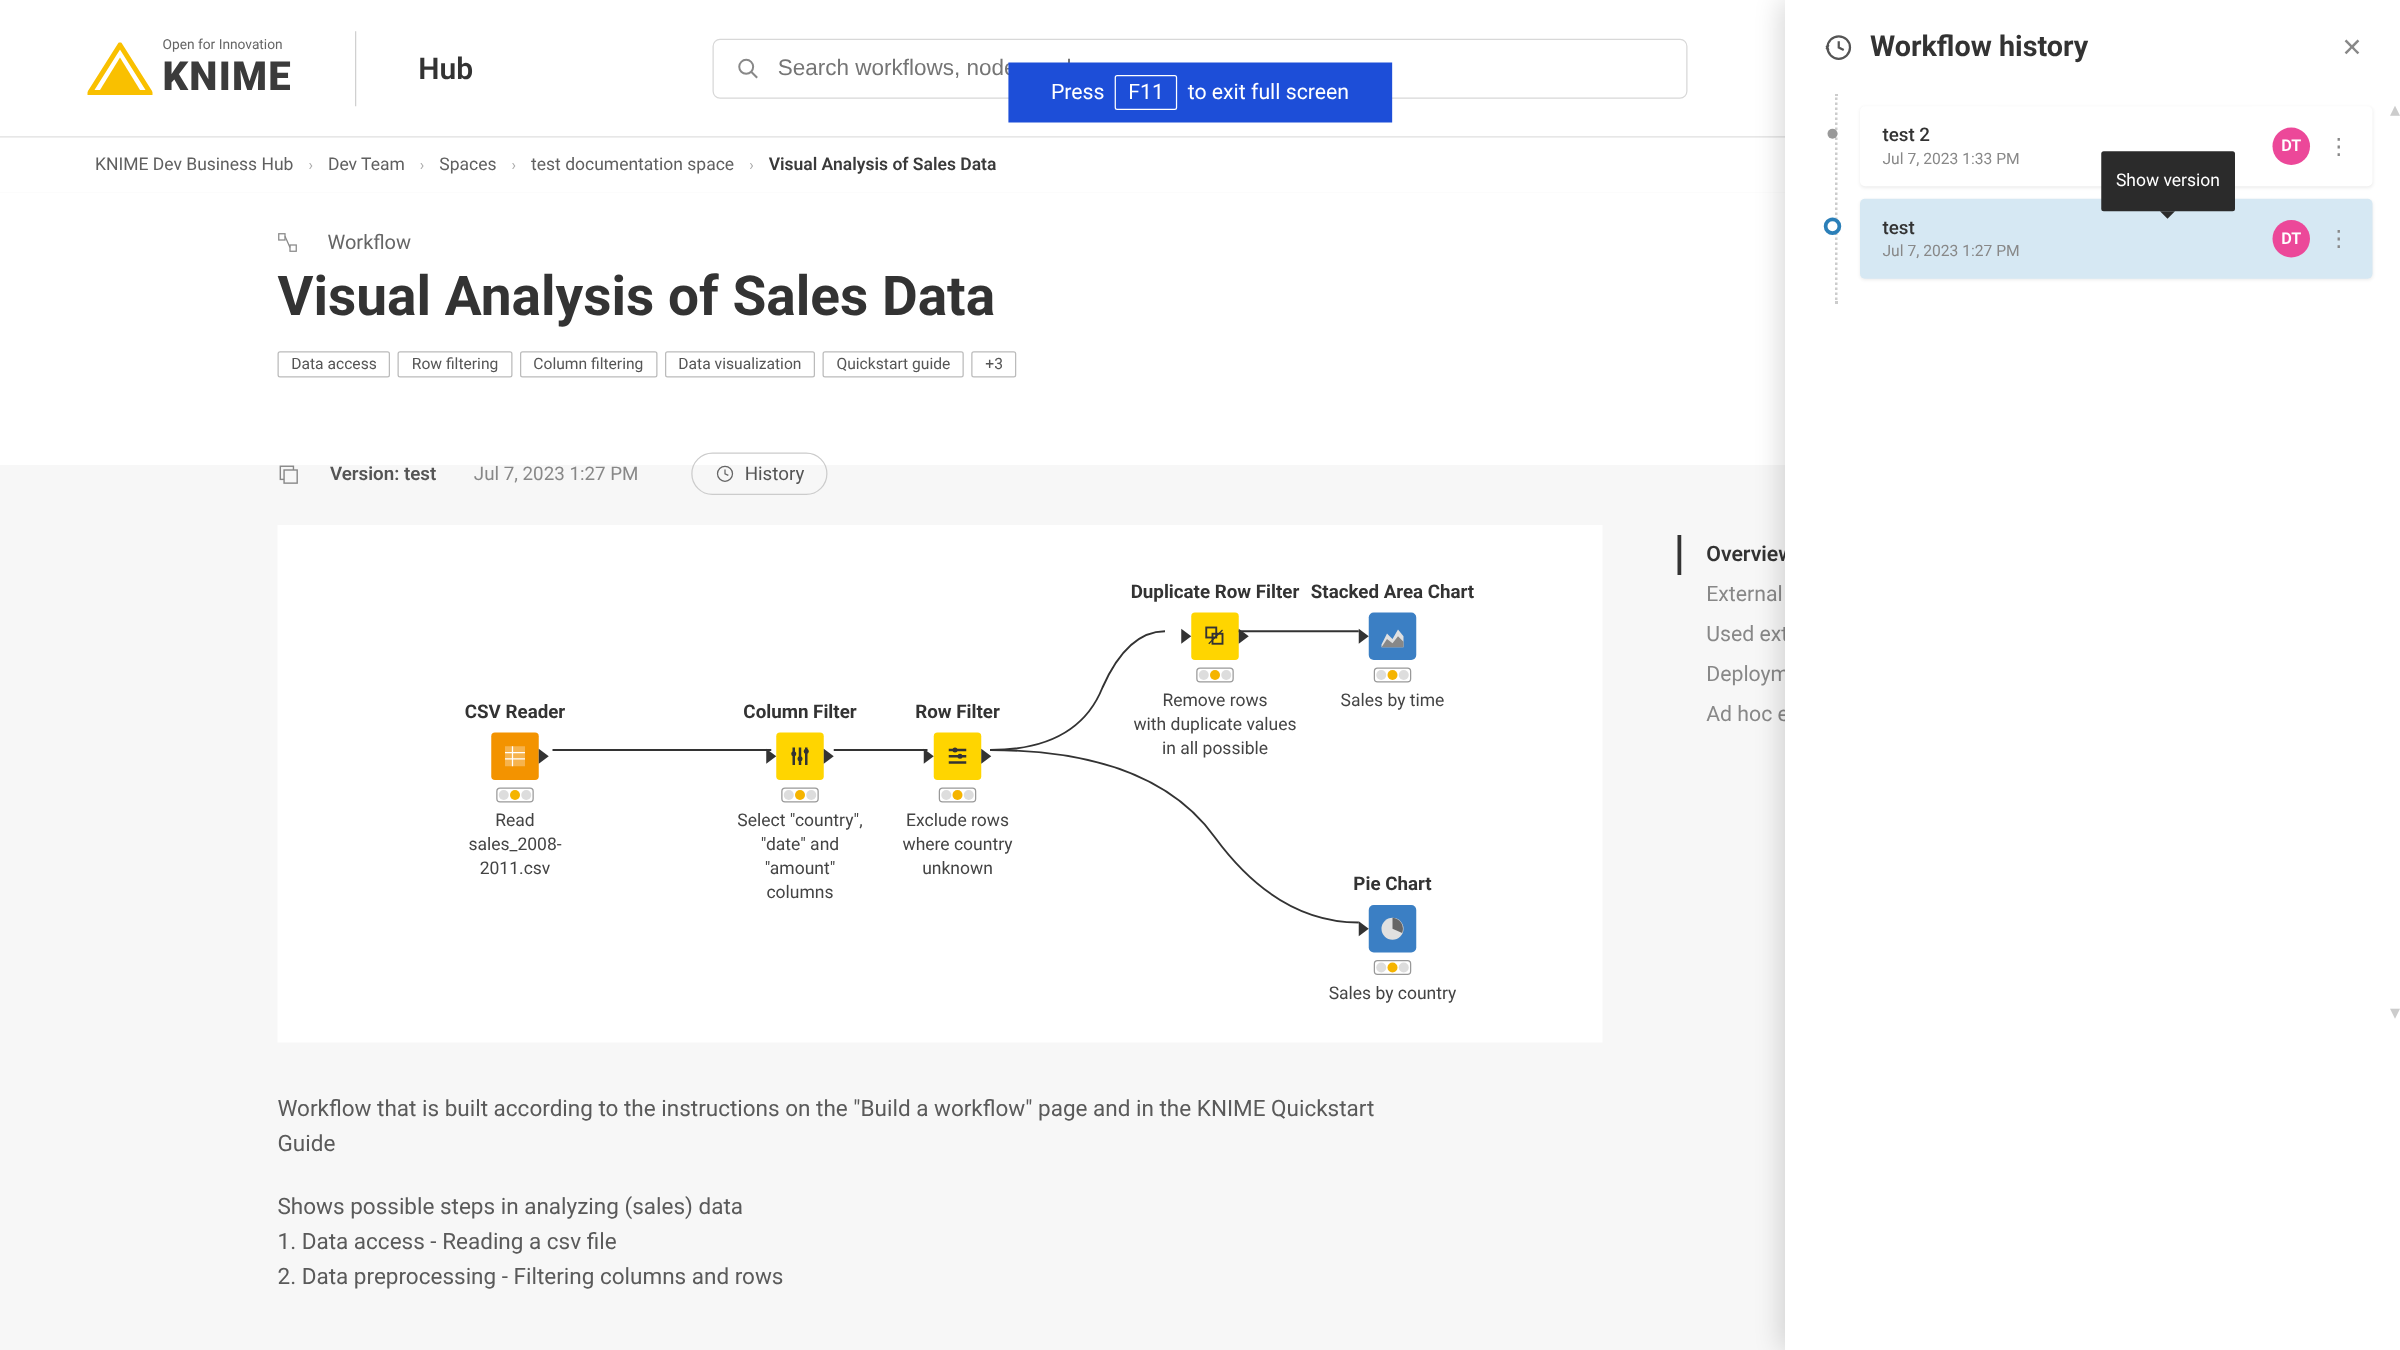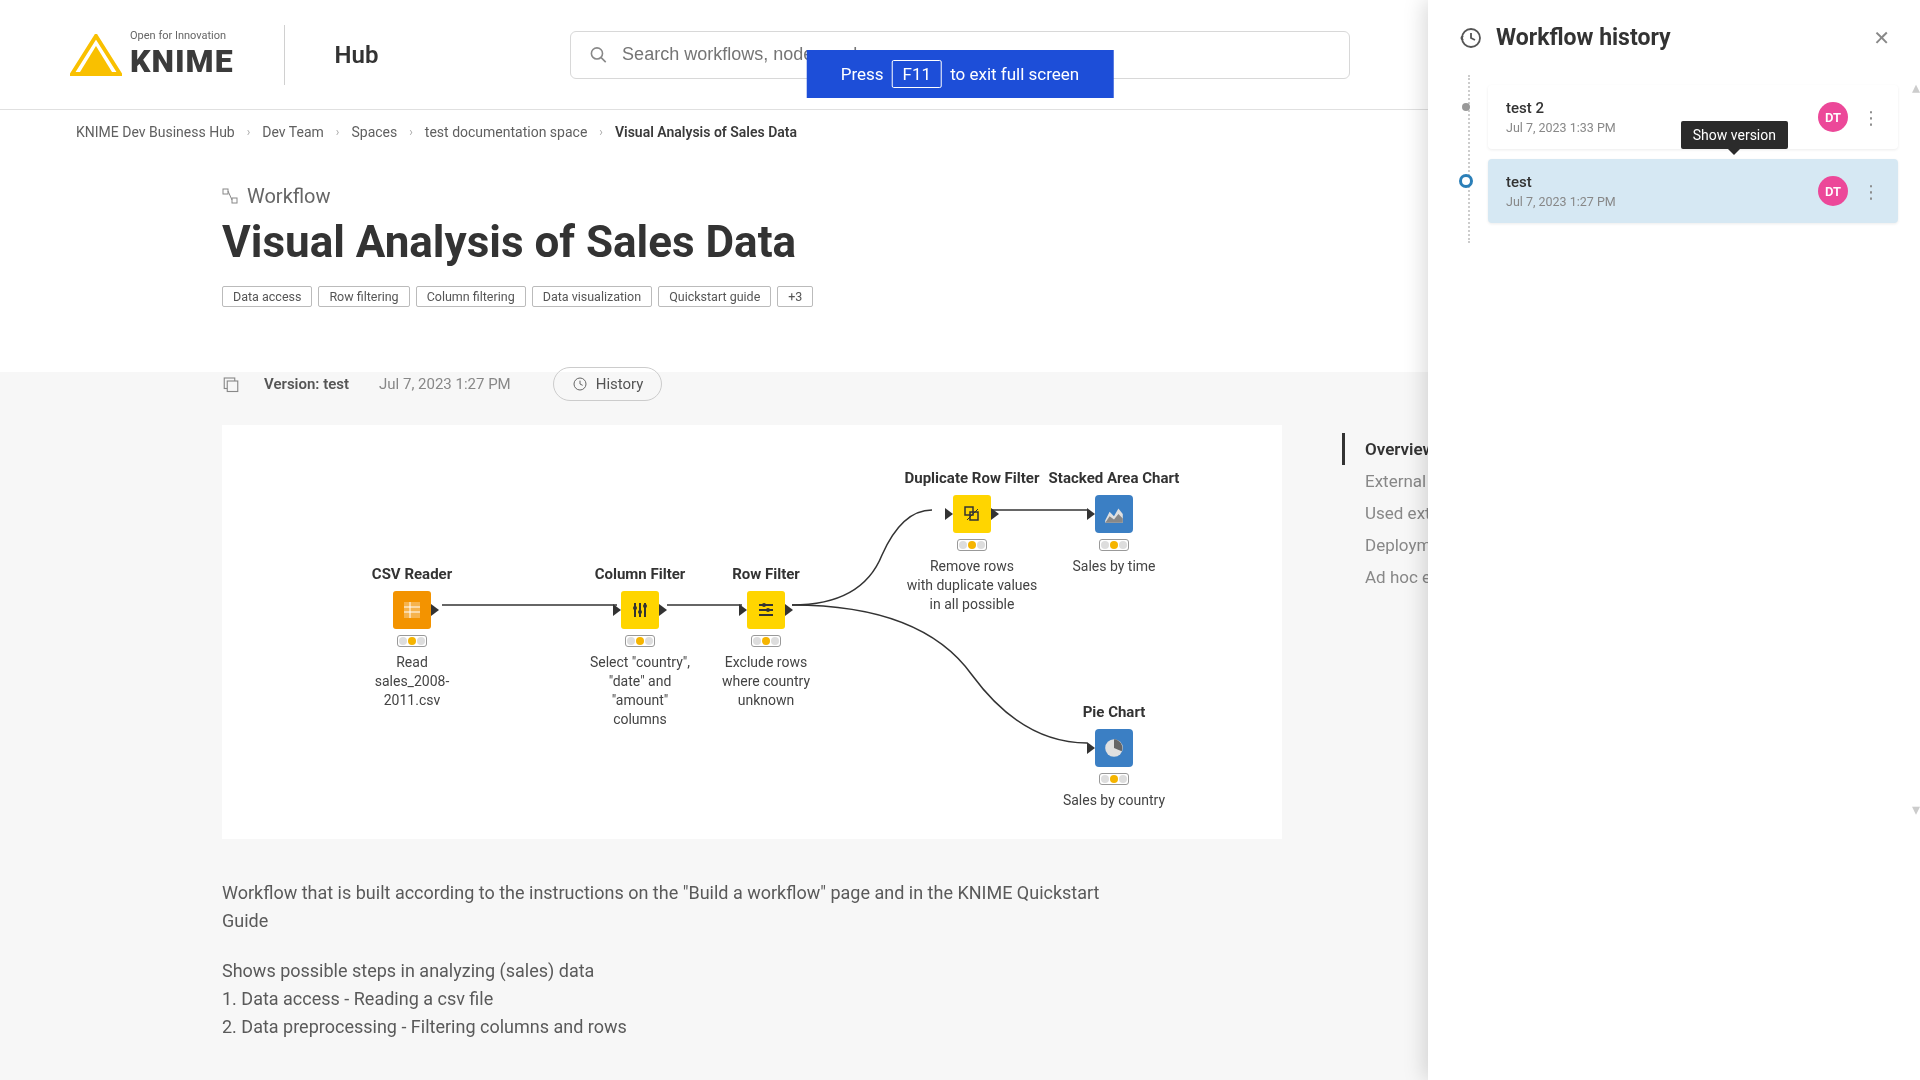--- a/index.html
+++ b/index.html
@@ -18,21 +18,21 @@
 .search-input { border: none; outline: none; font-size: 18px; color: #999; width: 100%; }
 .fullscreen-banner { position: absolute; top: 50px; left: 50%; transform: translateX(-50%); background: #1d4ed8; color: #fff; padding: 10px 34px; font-size: 17px; display: flex; align-items: center; gap: 8px; z-index: 100; }
 .f11-key { border: 1px solid #fff; padding: 3px 10px; border-radius: 2px; }
 .breadcrumb { padding: 14px 76px; font-size: 14px; color: #606060; display: flex; align-items: center; gap: 12px; }
 .breadcrumb-item { cursor: pointer; }
 .breadcrumb-item.current { color: #3a3a3a; font-weight: 600; }
 .chevron { color: #aaa; font-size: 12px; }
 .main-area { padding: 30px 76px 0 222px; background: #f7f7f7; height: calc(100vh - 150px); overflow: auto; position: relative; }
 .upper-white { position: absolute; left: 0; right: 0; top: 0; height: 218px; background: #fff; }
 .content-inner { position: relative; }
-.wf-meta { display: flex; align-items: center; gap: 9px; color: #666; font-size: 20px; margin-bottom: 8px; }
+.wf-meta { display: flex; align-items: center; gap: 24px; color: #666; font-size: 16px; margin-bottom: 8px; }
 .wf-title { font-size: 44px; font-weight: 700; color: #333; margin-bottom: 18px; }
 .tags { display: flex; gap: 6px; margin-bottom: 40px; }
 .tag { border: 1px solid #bbb; padding: 2px 10px; font-size: 12.5px; border-radius: 2px; color: #555; }
 .version-bar { display: flex; align-items: center; gap: 24px; padding: 18px 0 22px 0; }
 .version-icon { width: 18px; height: 18px; color: #888; }
 .version-label { font-size: 15px; color: #555; font-weight: 600; }
 .version-date { font-size: 15px; color: #888; margin-left: 6px; }
 .history-btn { display: flex; align-items: center; gap: 8px; border: 1px solid #ccc; border-radius: 20px; padding: 7px 18px; font-size: 15px; color: #555; margin-left: 18px; cursor: pointer; }
 .version-bar-right { margin-left: auto; display: flex; align-items: center; gap: 12px; }
 .sel-box { width: 36px; height: 36px; border: 2px dashed #f9c000; background: #ffd500; border-radius: 4px; display: flex; align-items: center; justify-content: center; }
@@ -67,21 +67,21 @@
 .version-card { margin-left: 38px; border-radius: 4px; padding: 14px 18px; margin-bottom: 10px; display: flex; align-items: center; position: relative; cursor: pointer; box-shadow: 0 1px 3px rgba(0,0,0,0.08); }
 .version-card.selected { background: #d6e8f3; }
 .version-card .bullet { position: absolute; left: -26px; top: 18px; width: 8px; height: 8px; border-radius: 50%; background: #999; }
 .version-card.selected .bullet { width: 14px; height: 14px; border: 3px solid #2b7fb8; background: #fff; left: -29px; top: 15px; }
 .vc-info { display: flex; flex-direction: column; }
 .vc-name { font-size: 15px; color: #333; font-weight: 500; }
 .vc-date { font-size: 12.5px; color: #888; margin-top: 3px; }
 .vc-right { margin-left: auto; display: flex; align-items: center; gap: 14px; }
 .avatar { width: 30px; height: 30px; border-radius: 50%; background: #ec4899; color: #fff; display: flex; align-items: center; justify-content: center; font-size: 13px; font-weight: 600; }
 .kebab { color: #888; font-size: 18px; cursor: pointer; }
-.tooltip { position: absolute; top: -38px; right: 110px; background: #2b2b2b; color: #fff; padding: 6px 12px; font-size: 14px; border-radius: 2px; white-space: nowrap; }
+.tooltip { position: absolute; top: -38px; right: 110px; background: #2b2b2b; color: #fff; padding: 16px 12px; font-size: 14px; border-radius: 2px; white-space: nowrap; }
 .tooltip::after { content: ''; position: absolute; bottom: -6px; left: 50%; transform: translateX(-50%); border-left: 6px solid transparent; border-right: 6px solid transparent; border-top: 6px solid #2b2b2b; }
 .scroll-ind { position: absolute; right: 4px; top: 78px; width: 4px; color: #ccc; }
 </style>
 </head>
 <body>
 
 <div class="header">
   <div class="logo-area">
     <div class="knime-logo">
       <svg class="logo-triangle" viewBox="0 0 52 42">

